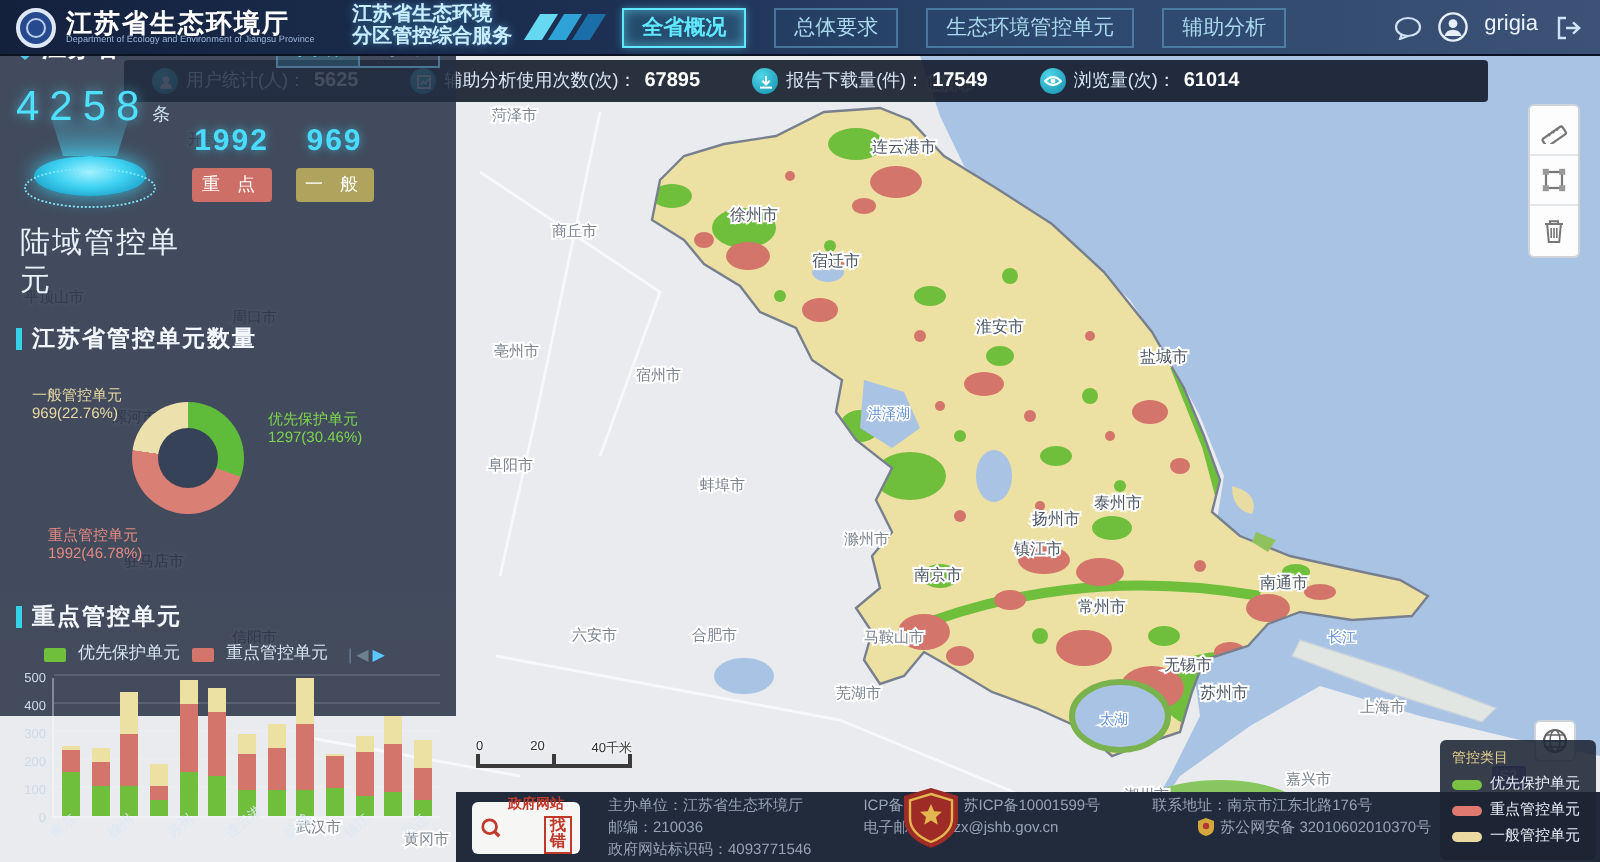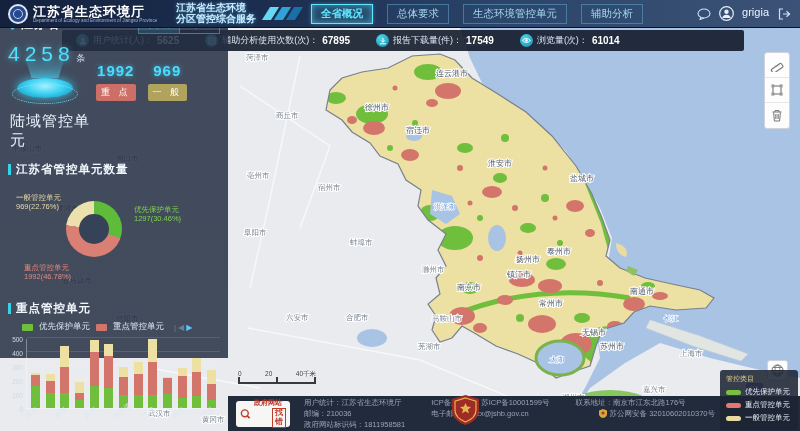--- a/index.html
+++ b/index.html
@@ -464,23 +464,23 @@
             <circle cx="7" cy="7" r="5" fill="none" stroke="#c0392b" stroke-width="2"></circle>
             <path d="M10.5 10.5 L14 14" stroke="#c0392b" stroke-width="2.4"></path>
           </svg>
         <div class="gov-badge-txt">
           <div class="gb1">政府网站</div>
           <span class="gb2">找错</span>
         </div>
       </div>
       <div class="f-cols">
         <div class="f-col">
-          <div><span>用户统计：</span><span>江苏省生态环境厅</span></div>
+          <div><span>主办单位：</span><span>江苏省生态环境厅</span></div>
           <div><span>邮编：</span><span>210036</span></div>
-          <div><span>政府网站标识码：</span><span>1811958581</span></div>
+          <div><span>政府网站标识码：</span><span>4093771546</span></div>
         </div>
         <div class="f-col">
           <div><span>ICP备案编号：</span><span>苏ICP备10001599号</span></div>
           <div><span>电子邮件：</span><span>xxzx@jshb.gov.cn</span></div>
         </div>
         <div class="f-col">
           <div><span>联系地址：</span><span>南京市江东北路176号</span></div>
           <div class="pol">
             <svg width="8" height="9" viewBox="0 0 8 9">
                 <path d="M4 0 L8 1.5 V5 Q8 8 4 9 Q0 8 0 5 V1.5 Z" fill="#d4a73c"></path>

